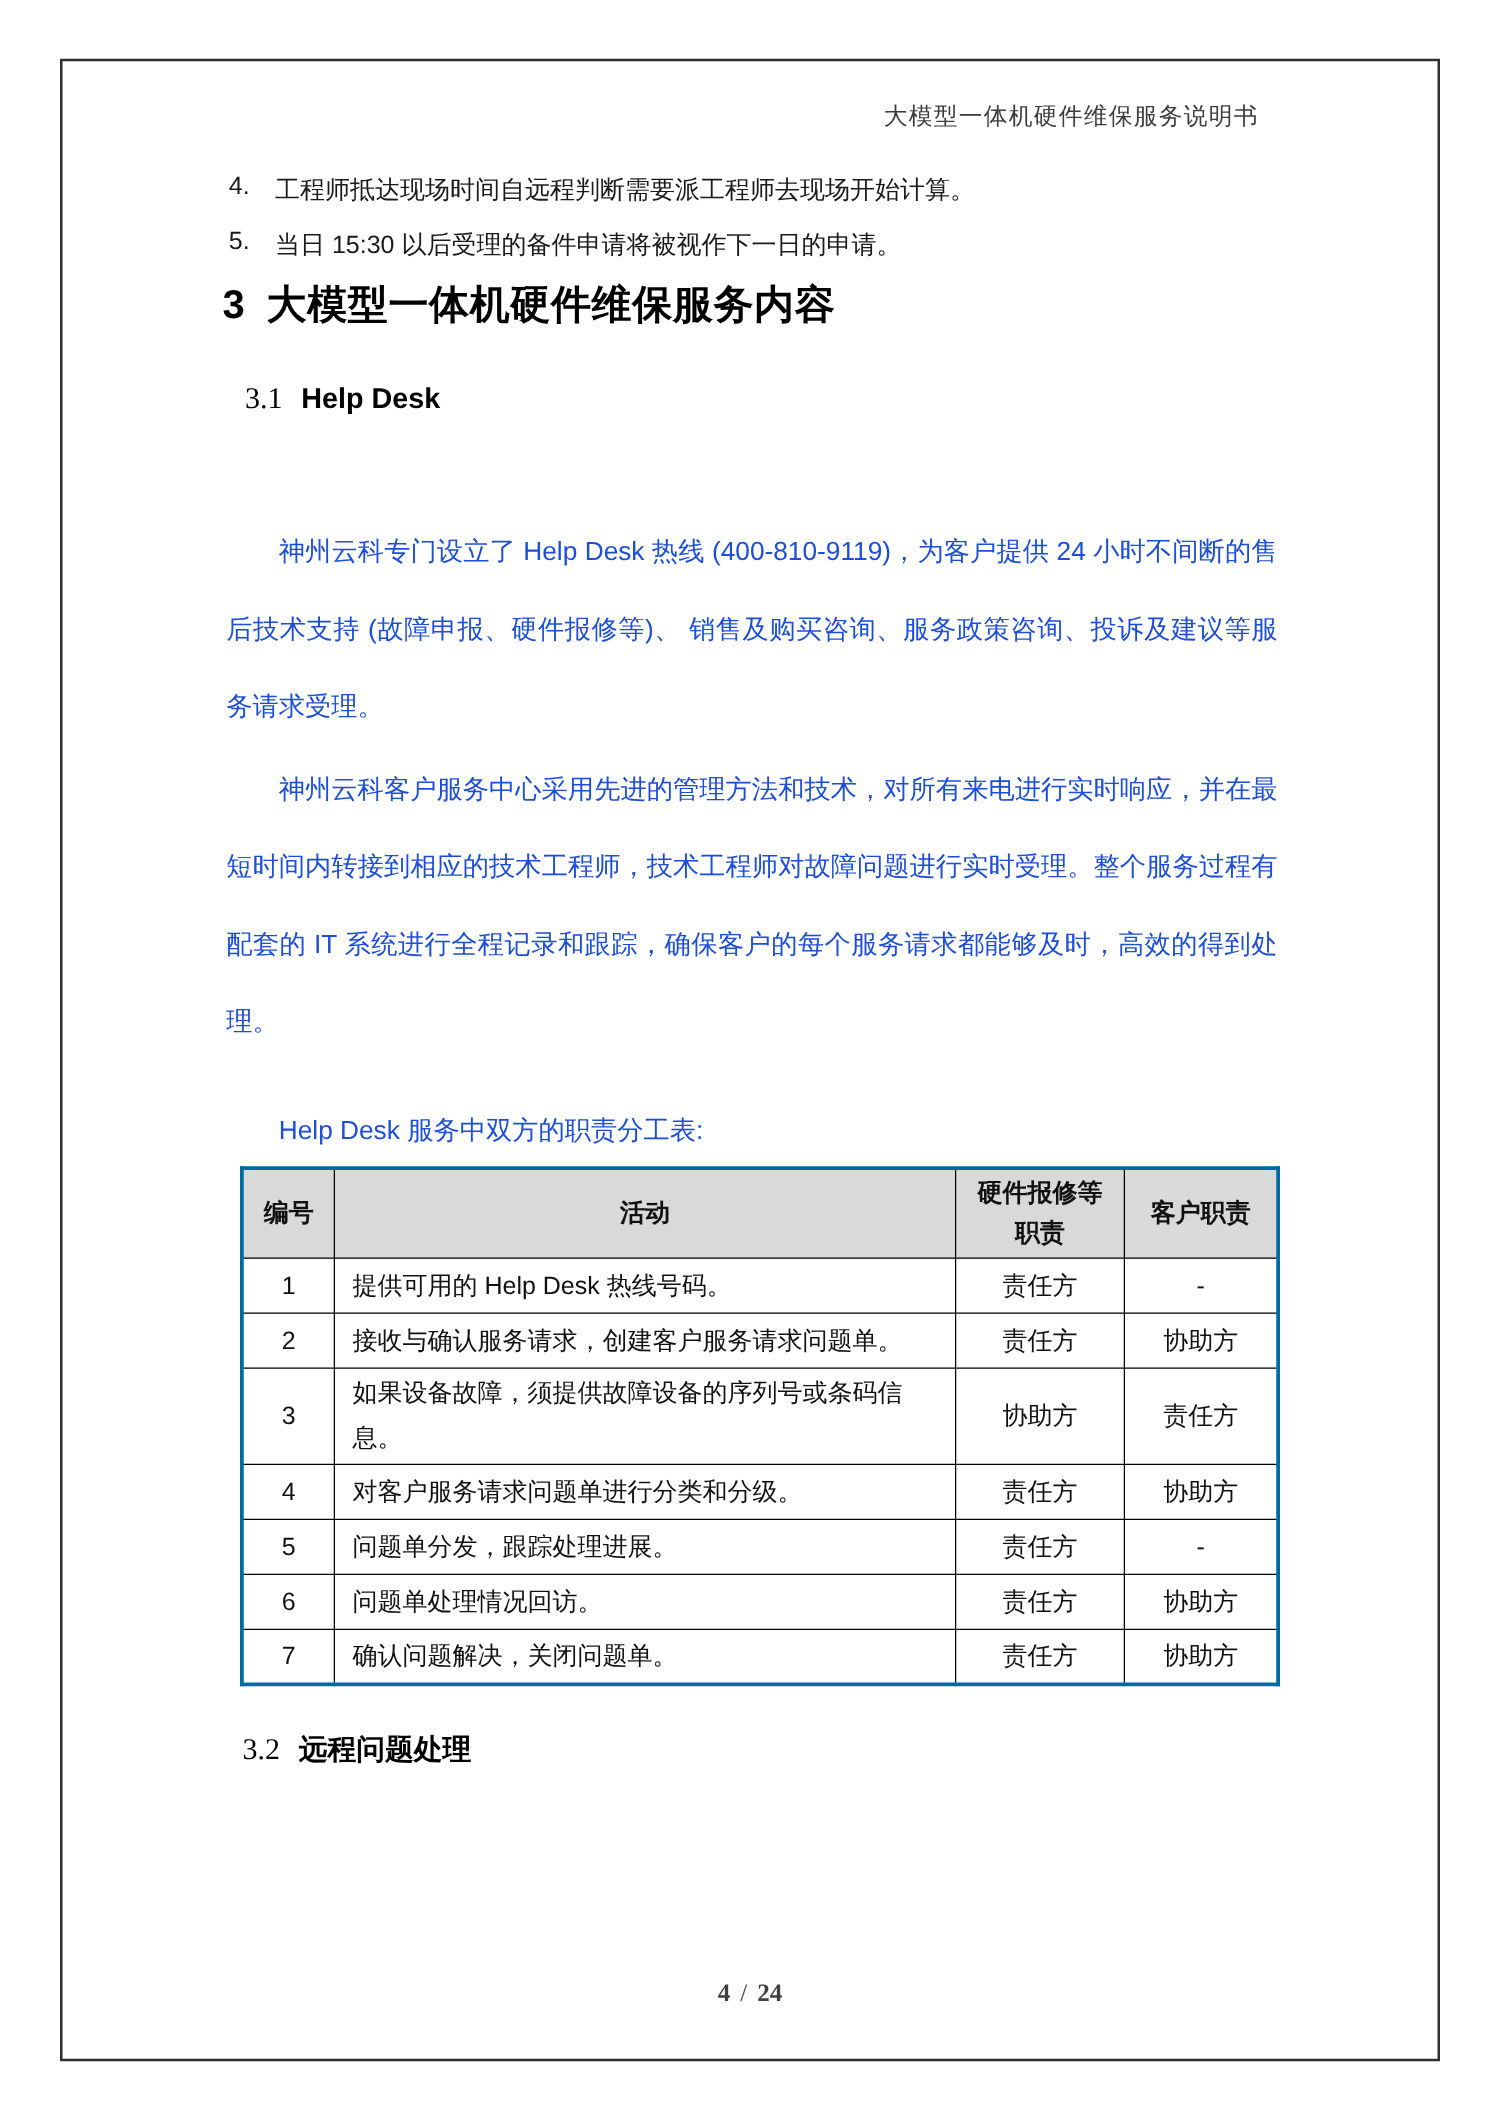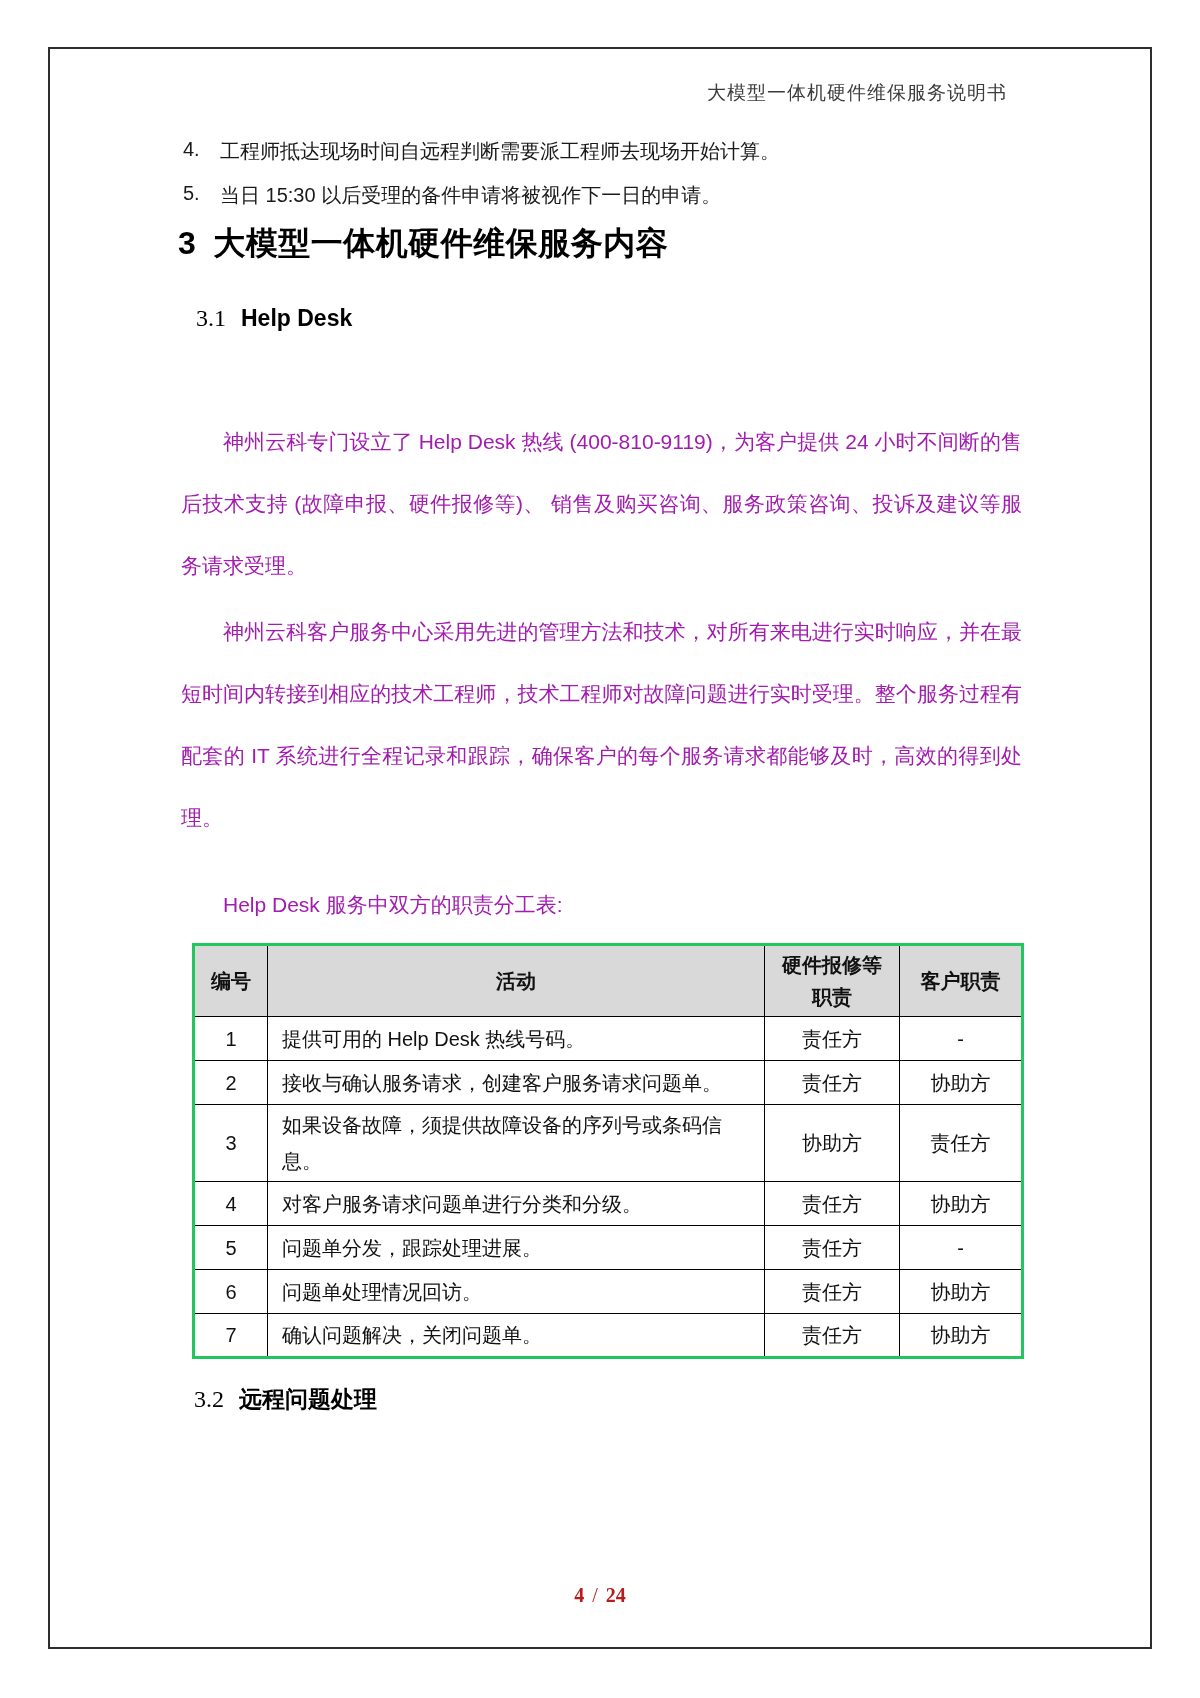--- a/index.html
+++ b/index.html
@@ -24,49 +24,49 @@
     color:#000; letter-spacing:0.5px;
   }
   .h1 .sec-num { margin-right:17px; font-weight:600; }
   .h2 { position:absolute; color:#000; }
   .h2 .sec-num { font-family:"Liberation Serif", serif; font-size:24px; }
   .h2 .sec-title { font-weight:bold; font-size:23px; margin-left:15px; }
   .h2-31 { left:196px; top:305px; }
   .h2-32 { left:194px; top:1384px; }
   .para {
     position:absolute; left:181px; width:841px; font-size:21px; line-height:62px;
-    text-align:justify; text-indent:42px; color:#a21caf;
+    text-align:justify; text-indent:42px; color:#1d4ed8;
   }
   .para-1 { top:411px; }
   .para-2 { top:601px; }
   .table-intro { top:874px; text-align:left; }
   .para-remote { top:1459px; }
   table.resp {
     position:absolute; left:192px; top:933px; width:829px;
     border-collapse:collapse; table-layout:fixed;
-    border:3px solid #22c55e;
-    font-size:20px; color:#111;margin-top:10px;
+    border:3px solid #0369a1;
+    font-size:20px; color:#111;
   }
   table.resp col.c-id { width:74px; }
   table.resp col.c-act { width:497px; }
   table.resp col.c-vendor { width:135px; }
   table.resp col.c-cust { width:123px; }
   table.resp th, table.resp td {
     border:1.5px solid #000; vertical-align:middle; text-align:center;
     padding:2px 6px; line-height:36px;
   }
   table.resp thead tr { height:72px; }
   table.resp thead th { background:#d9d9d9; font-weight:bold; line-height:32px; }
   table.resp thead th.pre { white-space:pre-line; }
   table.resp tbody tr { height:44px; background:#ffffff; }
   table.resp tbody tr.tall { height:74px; }
   table.resp td.act { text-align:left; padding:2px 14px; }
   .footer {
     position:absolute; left:0; top:1584px; width:1200px; text-align:center;
-    font-family:"Liberation Serif", serif; font-size:20px; color:#b91c1c;
+    font-family:"Liberation Serif", serif; font-size:20px; color:#404040;
   }
   .footer .pg { font-weight:bold; }
   .footer .sep { margin:0 8px; font-weight:normal; }
 </style>
 </head>
 <body>
 
 <div class="page">
   <div class="frame"></div>
 

